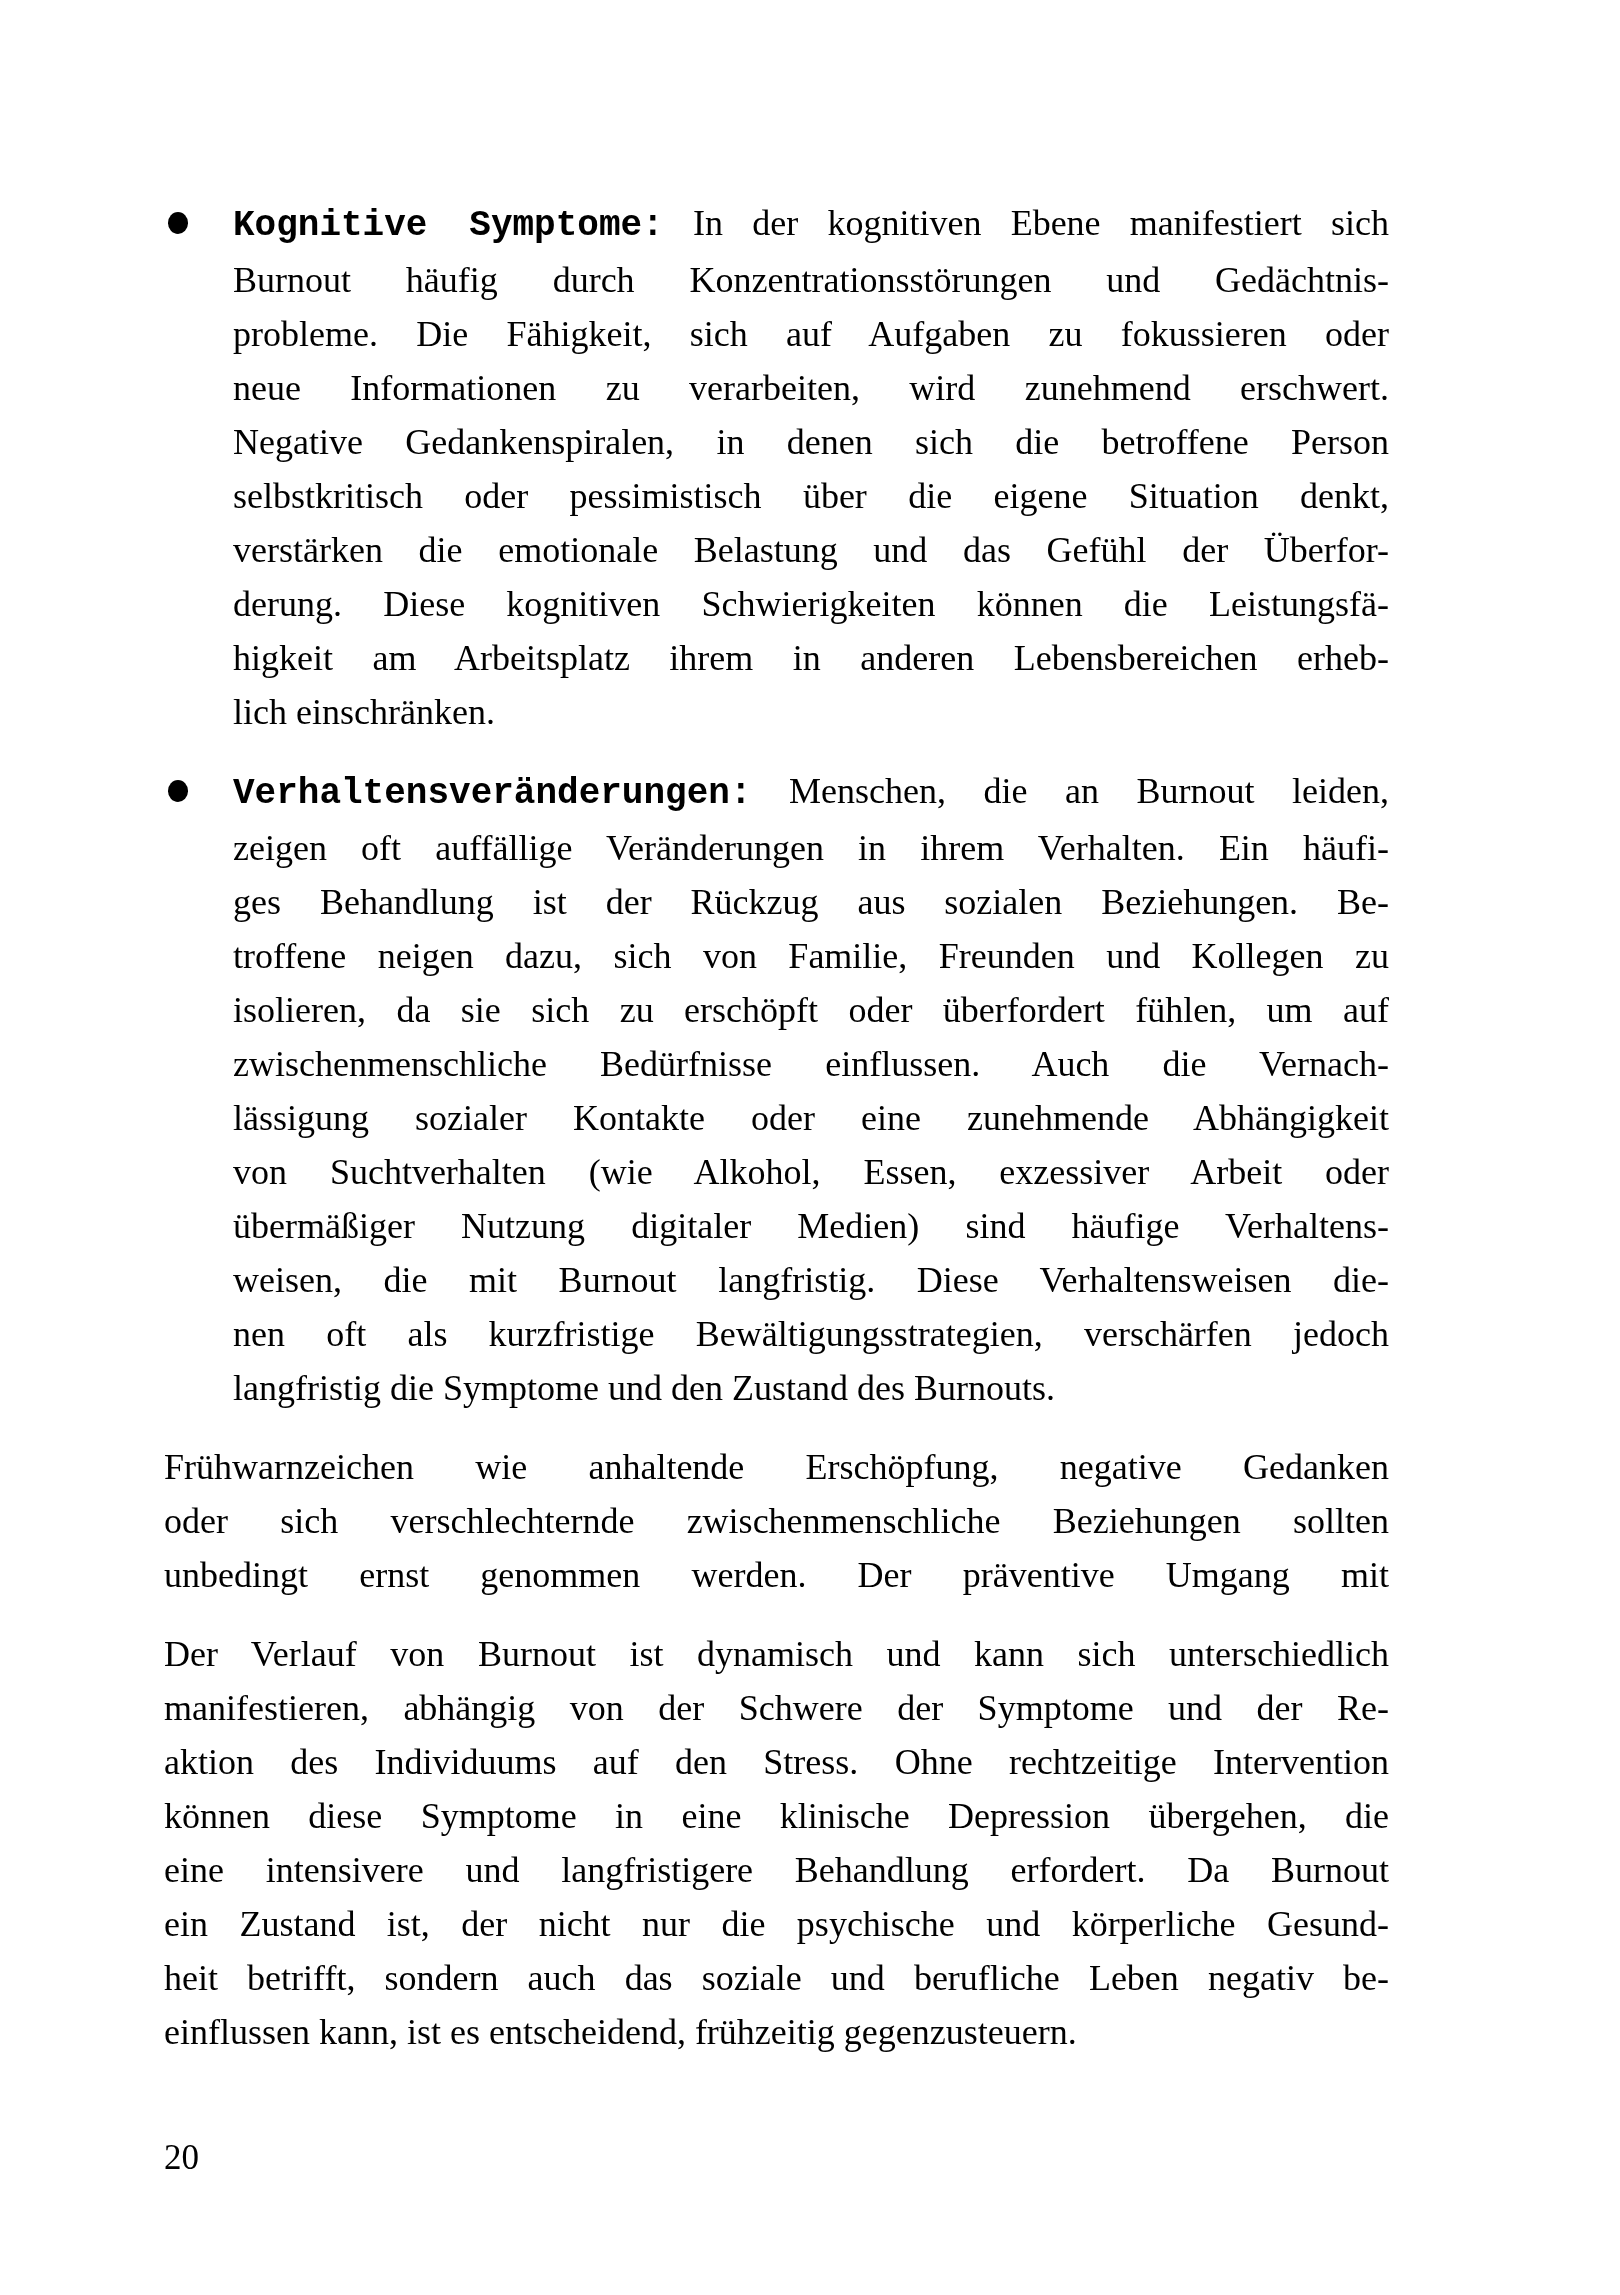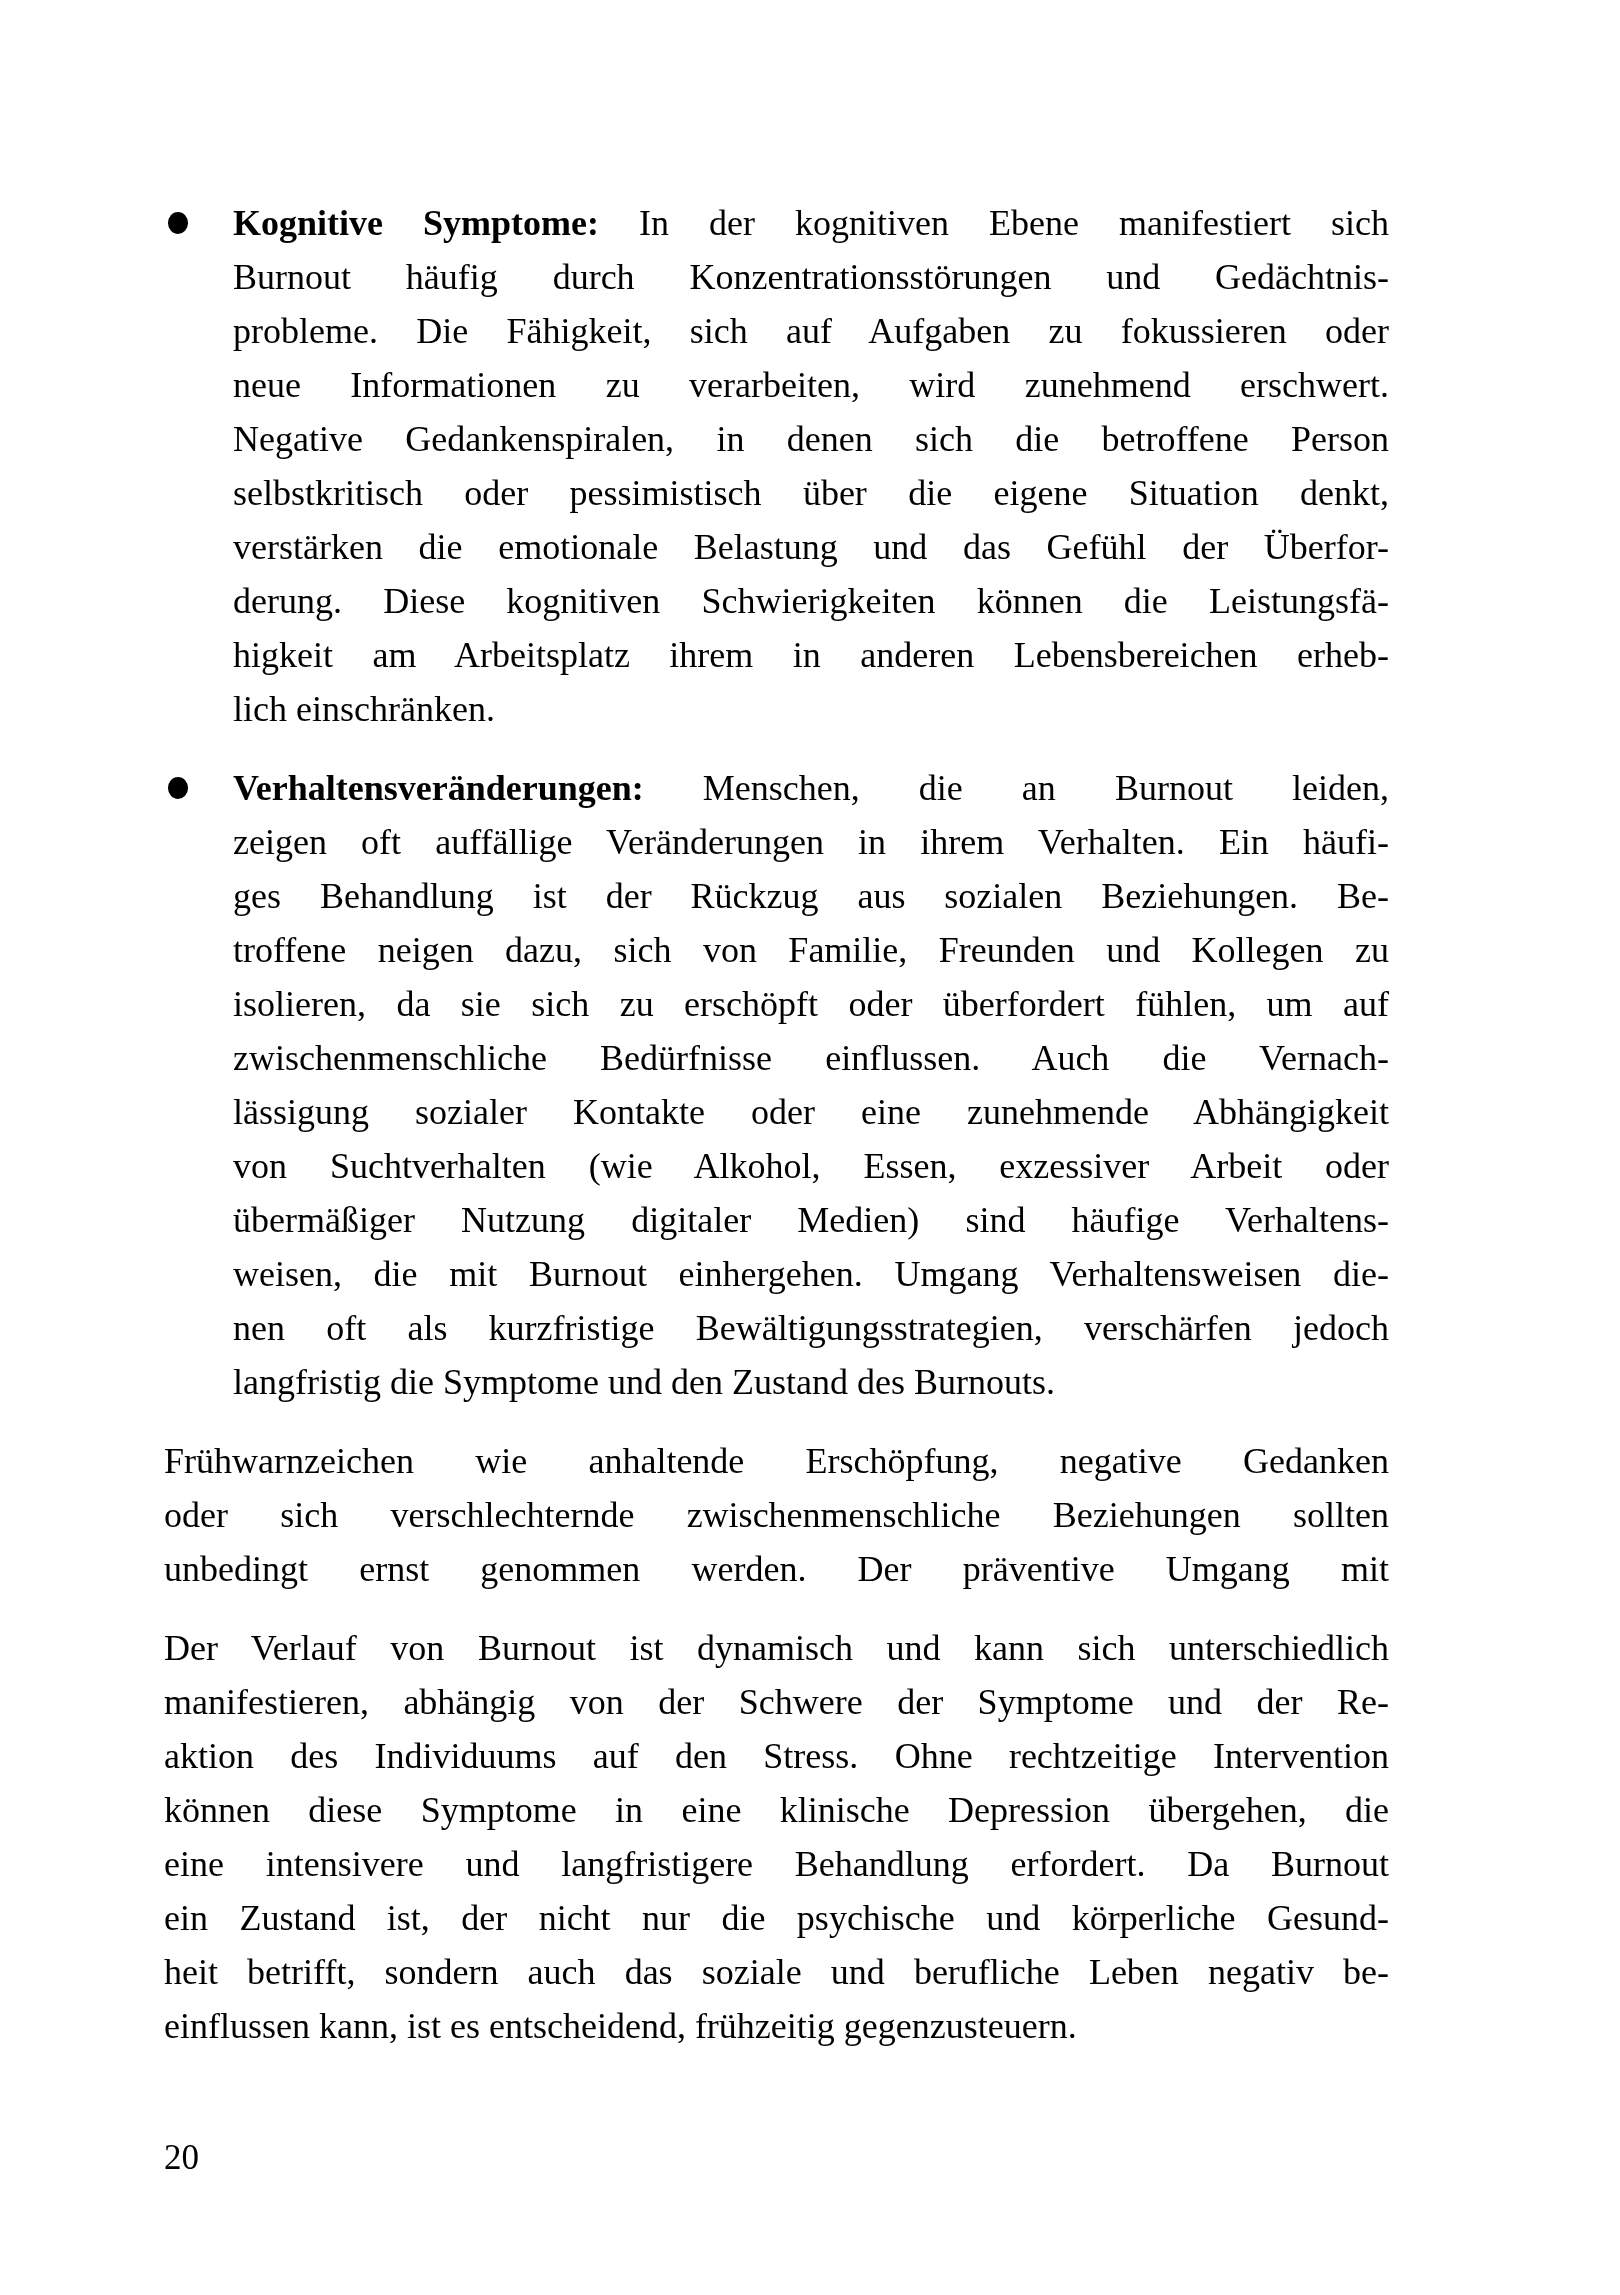--- a/index.html
+++ b/index.html
@@ -40,20 +40,21 @@
     line-height: 54px;
     text-align: justify;
     text-align-last: justify;
     text-justify: inter-word;
   }
   .line.left-last {
     text-align-last: left;
   }
   .line b {
     font-weight: bold;
+    font-family: Liberation Mono, monospace;
   }
   .bullet {
     position: relative;
     padding-left: 69px;
   }
   .bullet-marker {
     position: absolute;
     left: 3.7px;
     top: 15.7px;
     width: 20.4px;
@@ -95,21 +96,21 @@
         <div>
           <div class="line"><b>Verhaltensveränderungen:</b> Menschen, die an Burnout leiden,</div>
           <div class="line">zeigen oft auffällige Veränderungen in ihrem Verhalten. Ein häufi-</div>
           <div class="line">ges Behandlung ist der Rückzug aus sozialen Beziehungen. Be-</div>
           <div class="line">troffene neigen dazu, sich von Familie, Freunden und Kollegen zu</div>
           <div class="line">isolieren, da sie sich zu erschöpft oder überfordert fühlen, um auf</div>
           <div class="line">zwischenmenschliche Bedürfnisse einflussen. Auch die Vernach-</div>
           <div class="line">lässigung sozialer Kontakte oder eine zunehmende Abhängigkeit</div>
           <div class="line">von Suchtverhalten (wie Alkohol, Essen, exzessiver Arbeit oder</div>
           <div class="line">übermäßiger Nutzung digitaler Medien) sind häufige Verhaltens-</div>
-          <div class="line">weisen, die mit Burnout einhergehen. Umgang Verhaltensweisen die-</div>
+          <div class="line">weisen, die mit Burnout langfristig. Diese Verhaltensweisen die-</div>
           <div class="line">nen oft als kurzfristige Bewältigungsstrategien, verschärfen jedoch</div>
           <div class="line left-last">langfristig die Symptome und den Zustand des Burnouts.</div>
         </div>
       </div>
       <div class="block paragraph">
         <div class="line">Frühwarnzeichen wie anhaltende Erschöpfung, negative Gedanken</div>
         <div class="line">oder sich verschlechternde zwischenmenschliche Beziehungen sollten</div>
         <div class="line">unbedingt ernst genommen werden. Der präventive Umgang mit</div>
       </div>
       <div class="block paragraph">

